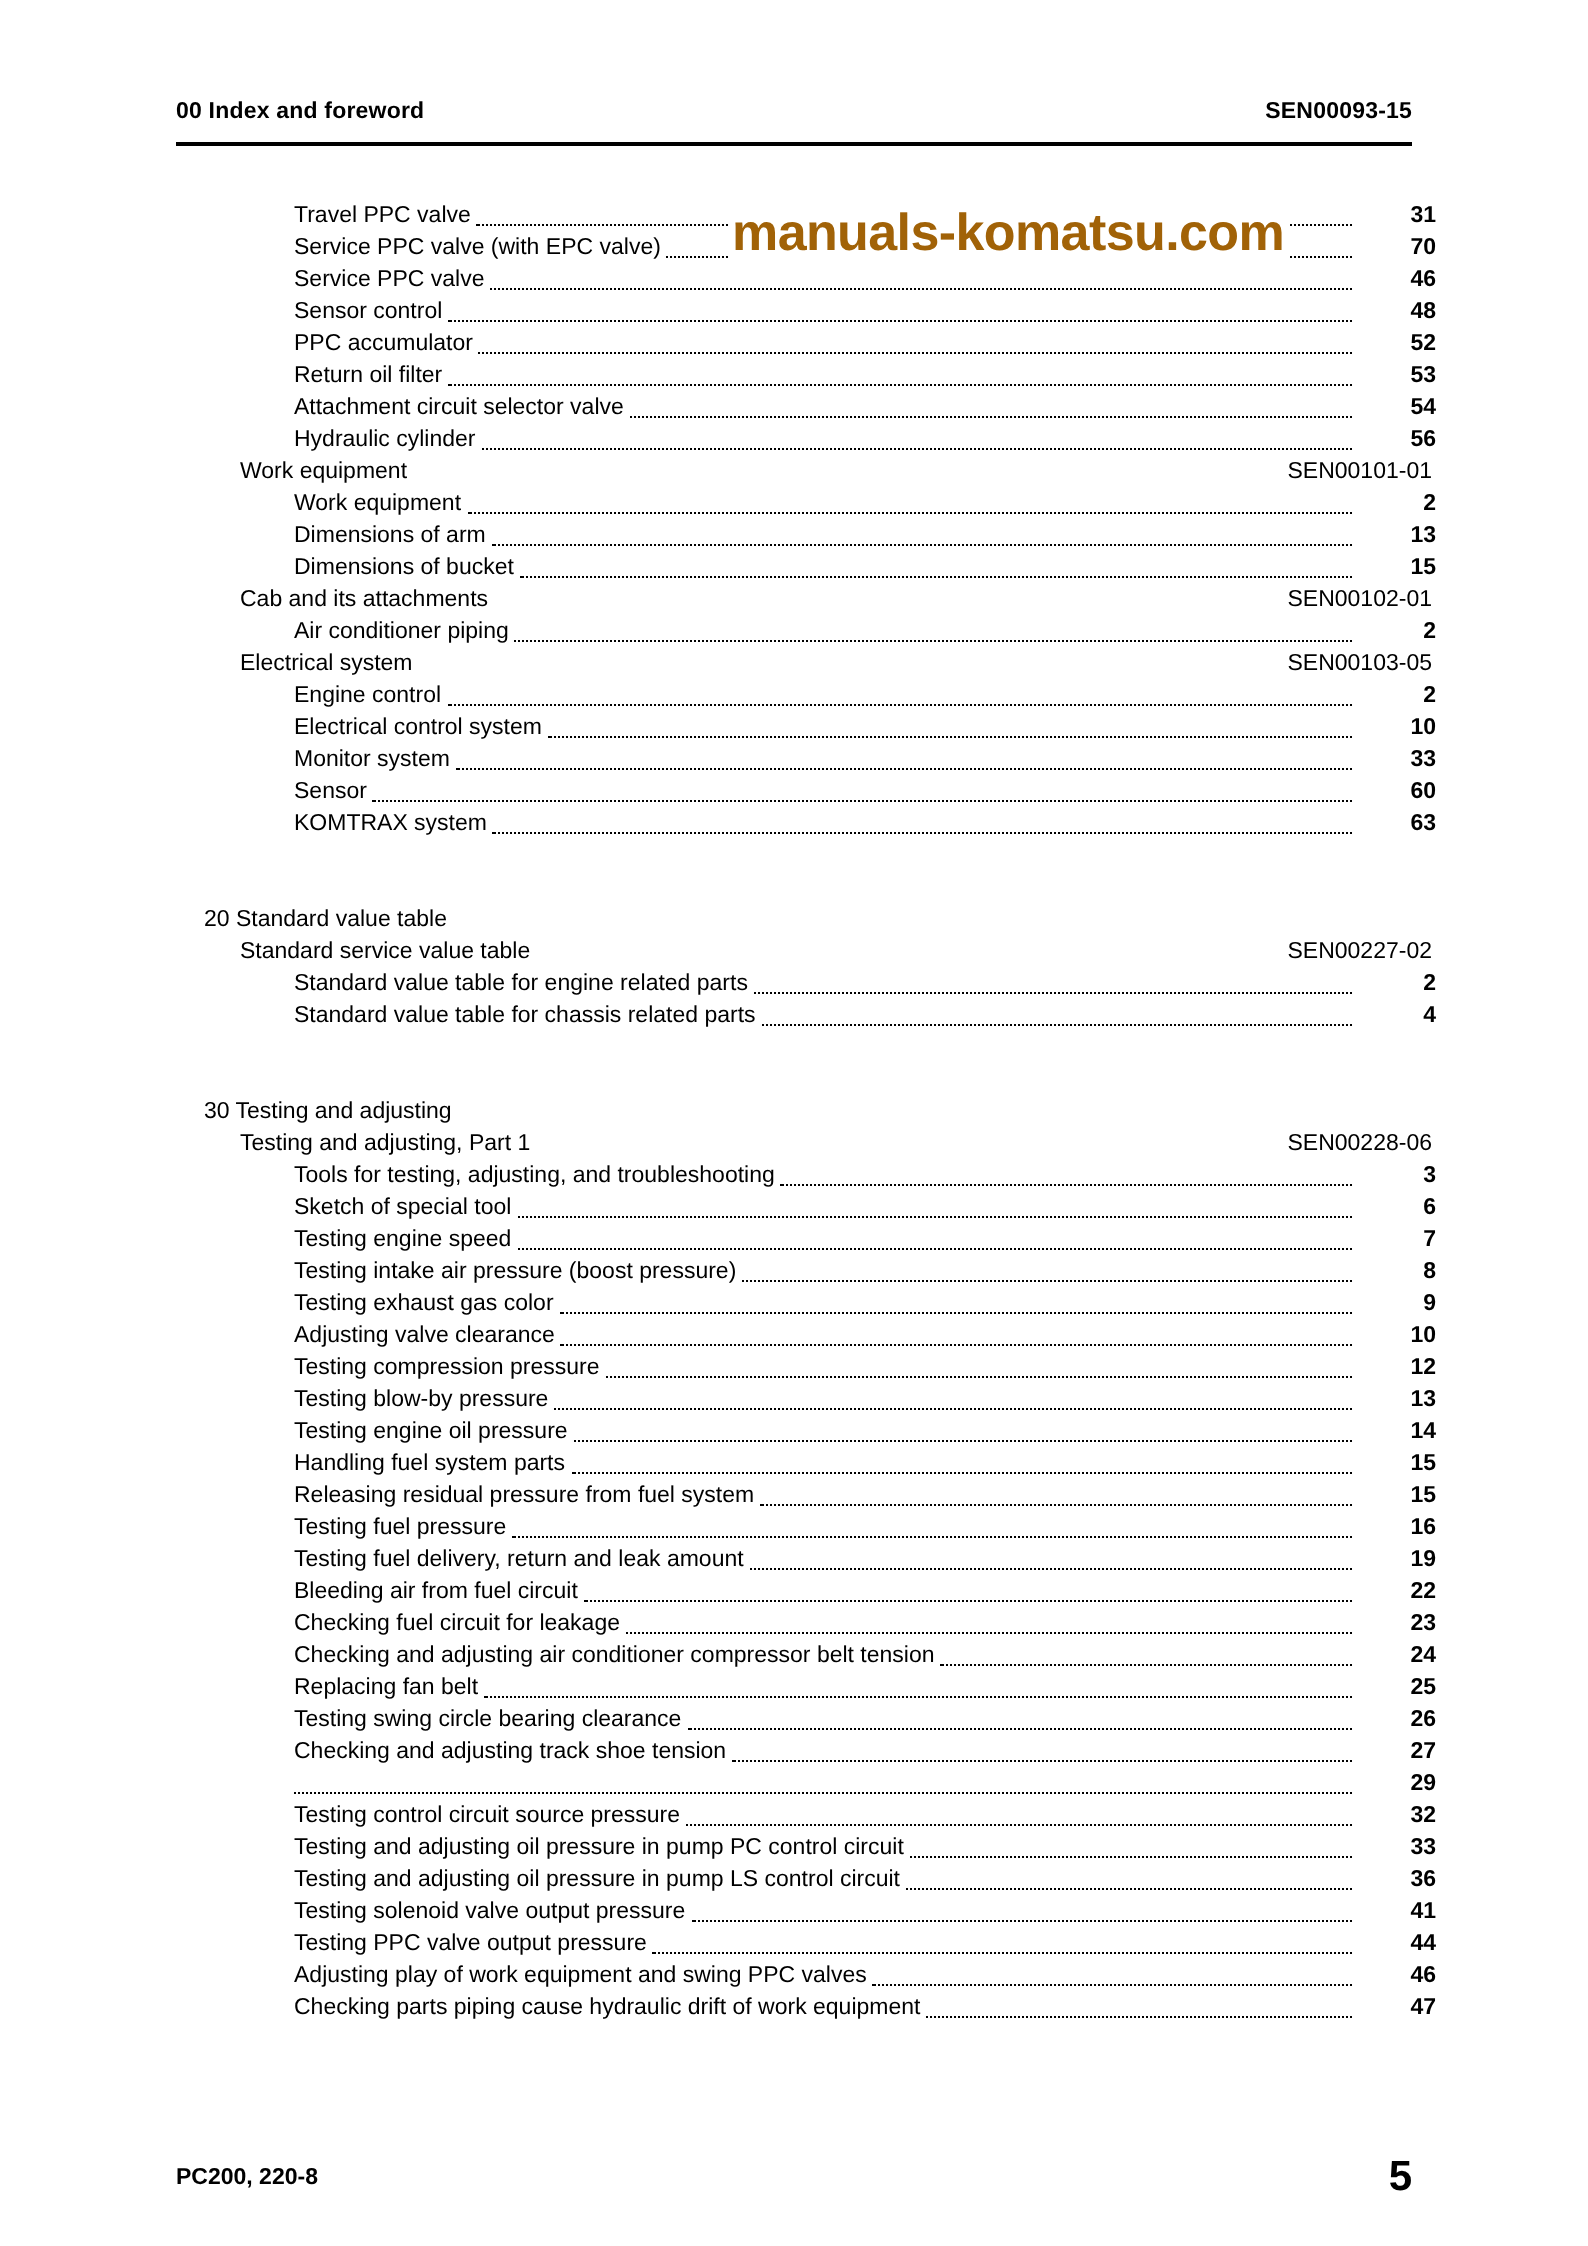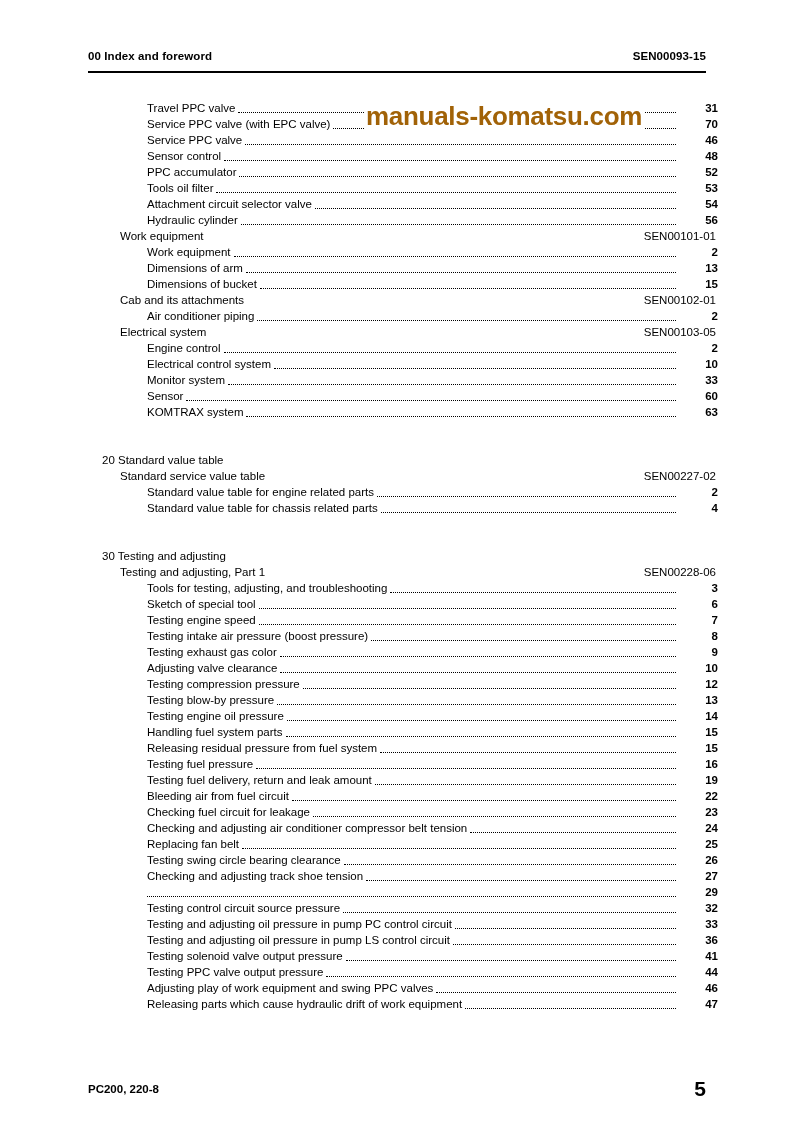--- a/index.html
+++ b/index.html
@@ -171,21 +171,21 @@
         <span class="label">Sensor control</span>
         <span class="leader"></span>
         <span class="pagenum">48</span>
       </div>
       <div class="toc-row lvl3">
         <span class="label">PPC accumulator</span>
         <span class="leader"></span>
         <span class="pagenum">52</span>
       </div>
       <div class="toc-row lvl3">
-        <span class="label">Tools oil filter</span>
+        <span class="label">Return oil filter</span>
         <span class="leader"></span>
         <span class="pagenum">53</span>
       </div>
       <div class="toc-row lvl3">
         <span class="label">Attachment circuit selector valve</span>
         <span class="leader"></span>
         <span class="pagenum">54</span>
       </div>
       <div class="toc-row lvl3">
         <span class="label">Hydraulic cylinder</span>
@@ -400,21 +400,21 @@
         <span class="label">Testing PPC valve output pressure</span>
         <span class="leader"></span>
         <span class="pagenum">44</span>
       </div>
       <div class="toc-row lvl3">
         <span class="label">Adjusting play of work equipment and swing PPC valves</span>
         <span class="leader"></span>
         <span class="pagenum">46</span>
       </div>
       <div class="toc-row lvl3">
-        <span class="label">Releasing parts which cause hydraulic drift of work equipment</span>
+        <span class="label">Checking parts piping cause hydraulic drift of work equipment</span>
         <span class="leader"></span>
         <span class="pagenum">47</span>
       </div>
     </div>
 
   <div class="watermark">manuals-komatsu.com</div>
 
   <div class="page-footer">
     <div class="footer-left">PC200, 220-8</div>
     <div class="footer-right">5</div>

